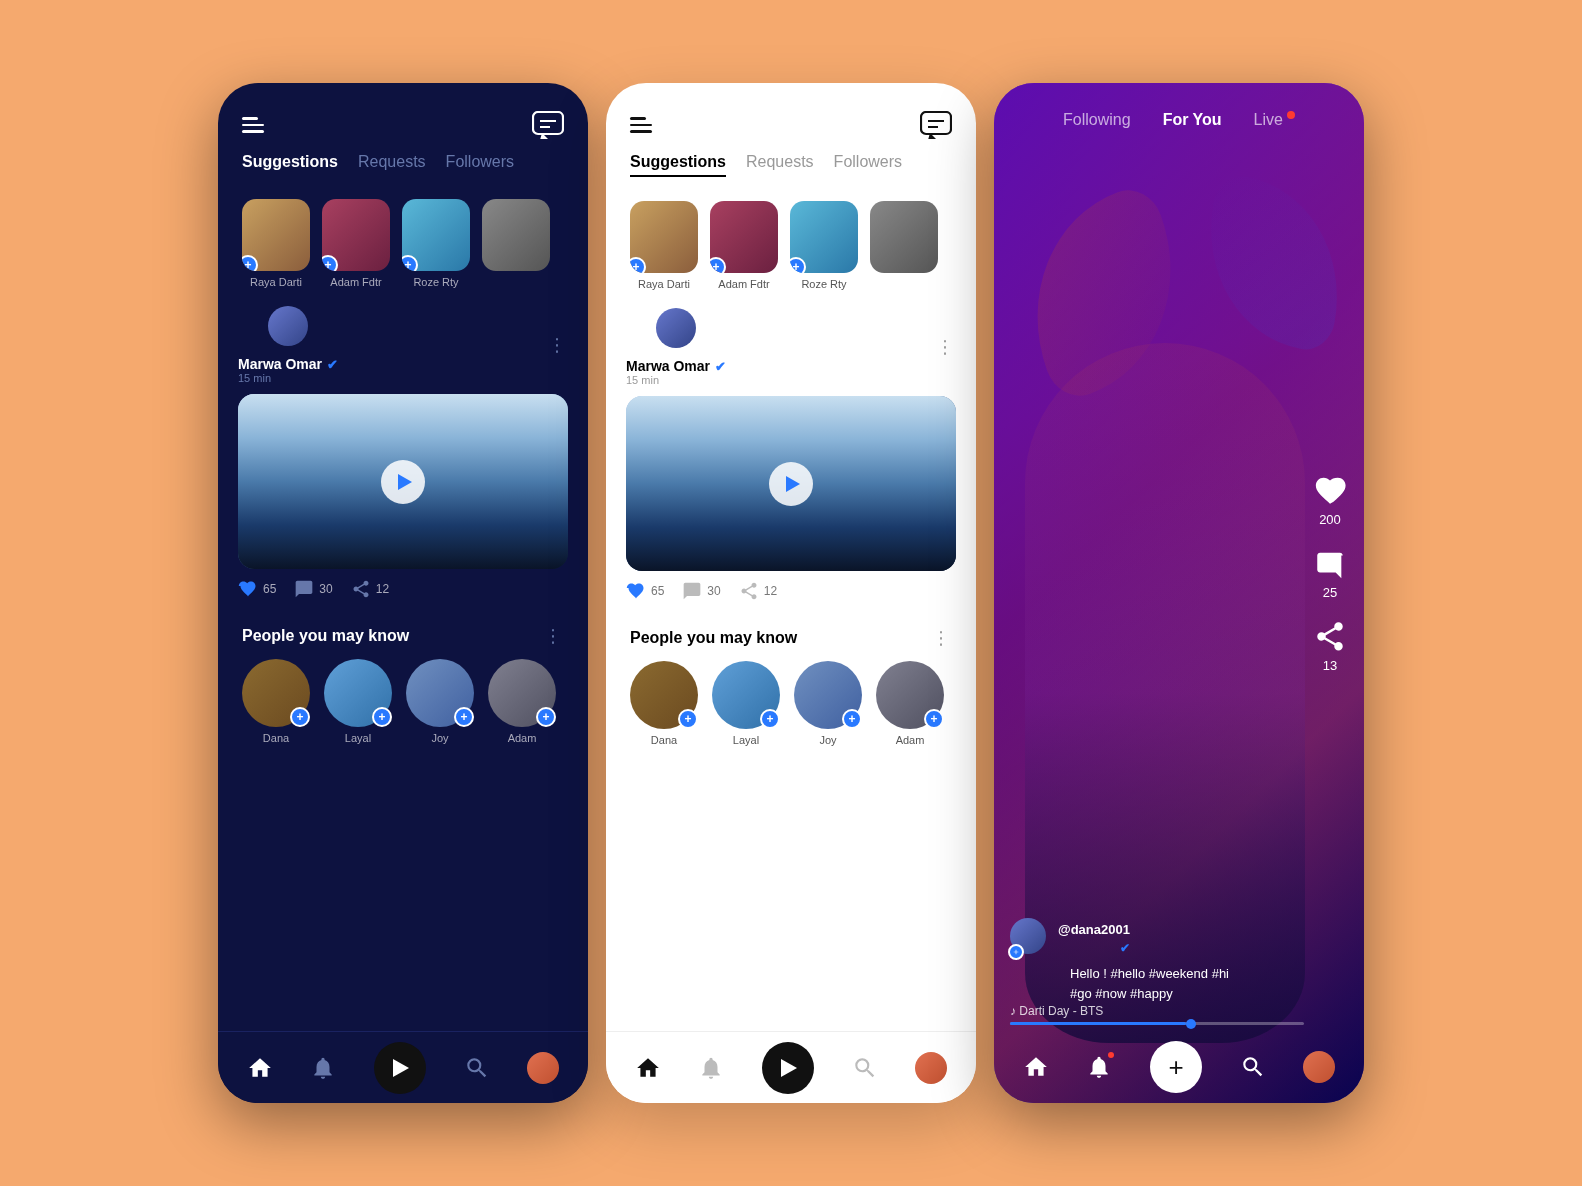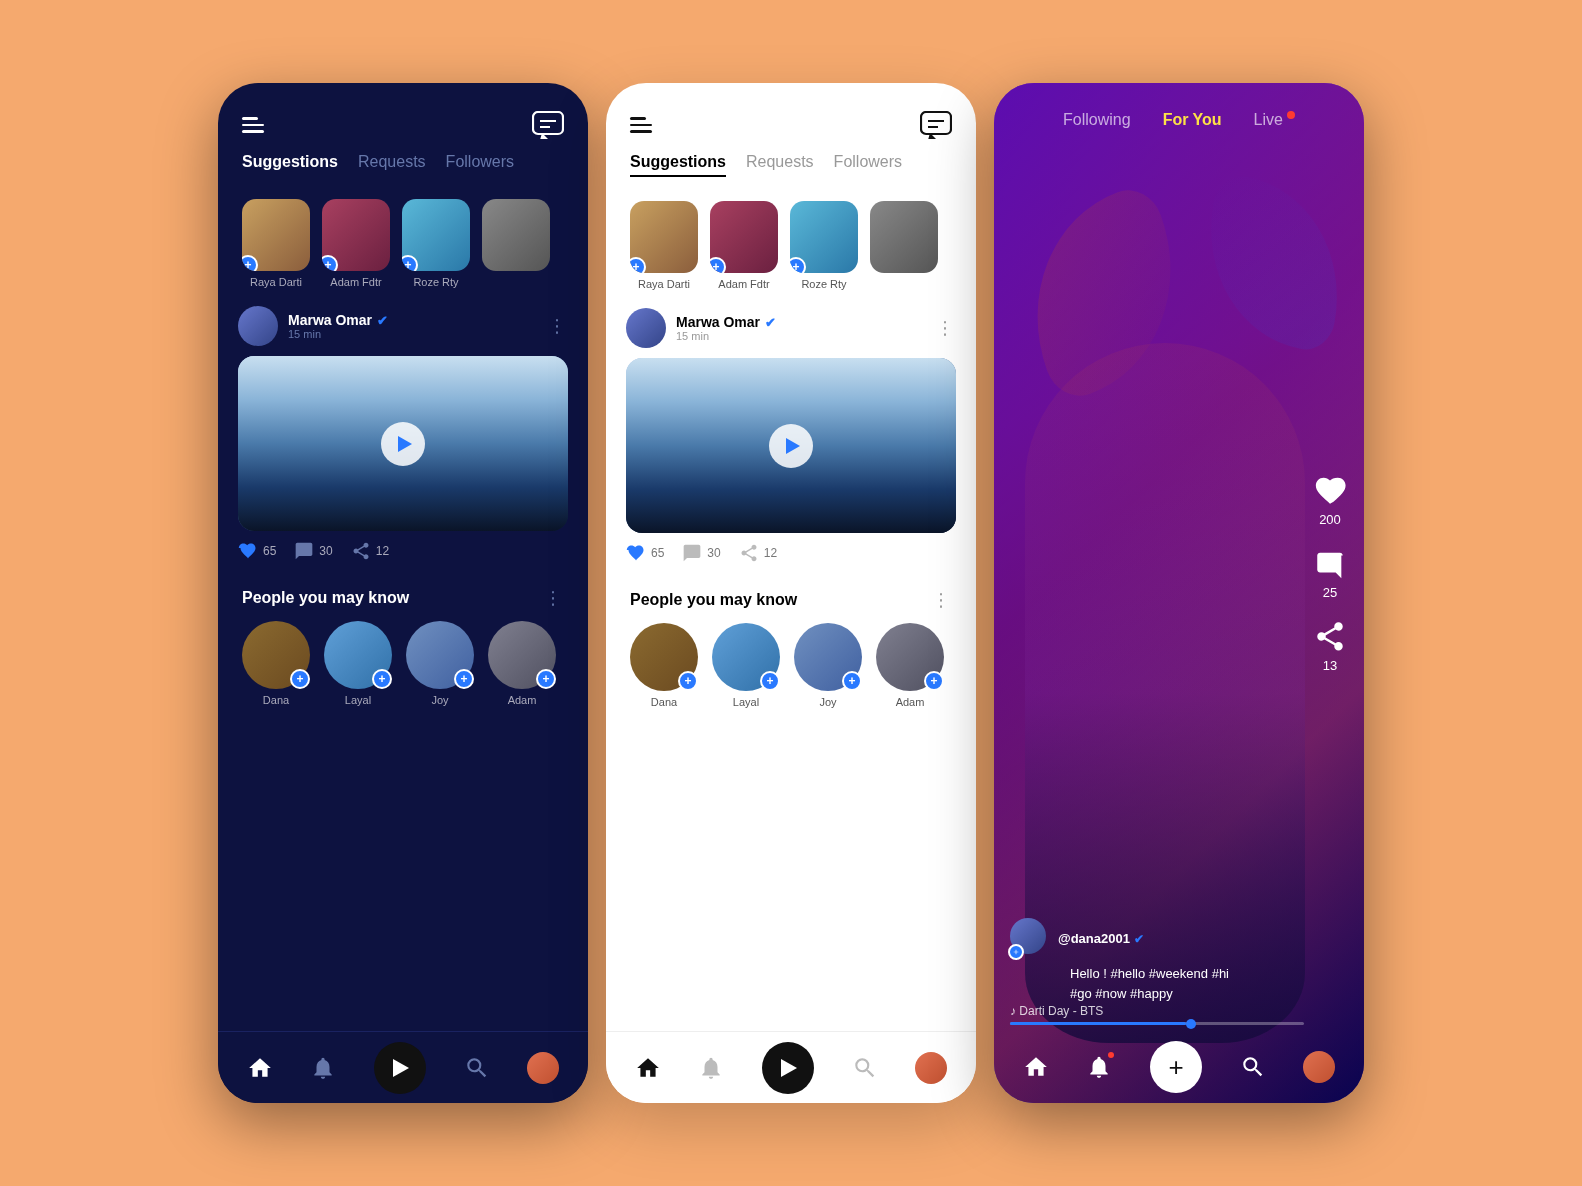--- a/index.html
+++ b/index.html
@@ -123,21 +123,21 @@
 
     
     .av-raya { background: linear-gradient(135deg, #c8a060, #8b5e3c); }
     .av-adam { background: linear-gradient(135deg, #a84060, #6b2040); }
     .av-roze { background: linear-gradient(135deg, #5ab8d8, #2a78a8); }
     .av-fourth { background: linear-gradient(135deg, #888, #555); }
 
     
     .post-container { padding: 0 20px 12px; }
     .post-header { display: flex; align-items: center; justify-content: space-between; margin-bottom: 10px; }
-    .post-user { display: flex; align-items: center; gap: 10px; }
+    .post-user { display: flex; align-items: center; gap: 10px; flex-direction: column; }
     .post-avatar {
       width: 40px; height: 40px; border-radius: 50%;
       background: linear-gradient(135deg, #6677cc, #334488);
     }
     .post-user-info { display: flex; flex-direction: column; }
     .post-username-dark { font-size: 14px; font-weight: 600; color: #fff; display: flex; align-items: center; gap: 5px; }
     .post-username-light { font-size: 14px; font-weight: 600; color: #000; display: flex; align-items: center; gap: 5px; }
     .verified-badge { color: #2979ff; font-size: 13px; }
     .post-time-dark { font-size: 11px; color: #6677aa; }
     .post-time-light { font-size: 11px; color: #999; }
@@ -272,21 +272,21 @@
       position: absolute;
       top: 28px; left: 0; right: 0;
       display: flex;
       justify-content: center;
       gap: 32px;
       z-index: 10;
       padding: 0 20px;
     }
     .video-tab { font-size: 16px; cursor: pointer; }
     .video-tab-inactive { color: rgba(255,255,255,0.65); font-weight: 400; }
-    .video-tab-active { color: #fde047; font-weight: 700; }
+    .video-tab-active { color: #ffffff; font-weight: 700; }
     .live-dot {
       display: inline-block;
       width: 8px; height: 8px;
       background: #ff3b30;
       border-radius: 50%;
       margin-left: 4px;
       vertical-align: super;
     }
 
     
@@ -308,21 +308,21 @@
     
     .video-comment-overlay {
       position: absolute;
       bottom: 100px;
       left: 16px;
       right: 60px;
       z-index: 10;
     }
     .comment-user { display: flex; align-items: center; gap: 8px; margin-bottom: 6px; }
     .comment-avatar { width: 36px; height: 36px; border-radius: 50%; background: linear-gradient(135deg, #6677cc, #334488); overflow: hidden; }
-    .comment-username { color: #fff; font-size: 13px; font-weight: 600; display: flex; align-items: flex-end; gap: 4px; }
+    .comment-username { color: #fff; font-size: 13px; font-weight: 600; display: flex; align-items: flex-end; gap: 4px; flex-direction: column; }
     .comment-text { color: #fff; font-size: 13px; line-height: 1.5; margin-left: 60px; }
 
     .music-bar {
       position: absolute;
       bottom: 78px;
       left: 16px;
       right: 60px;
       z-index: 10;
       display: flex;
       flex-direction: column;

